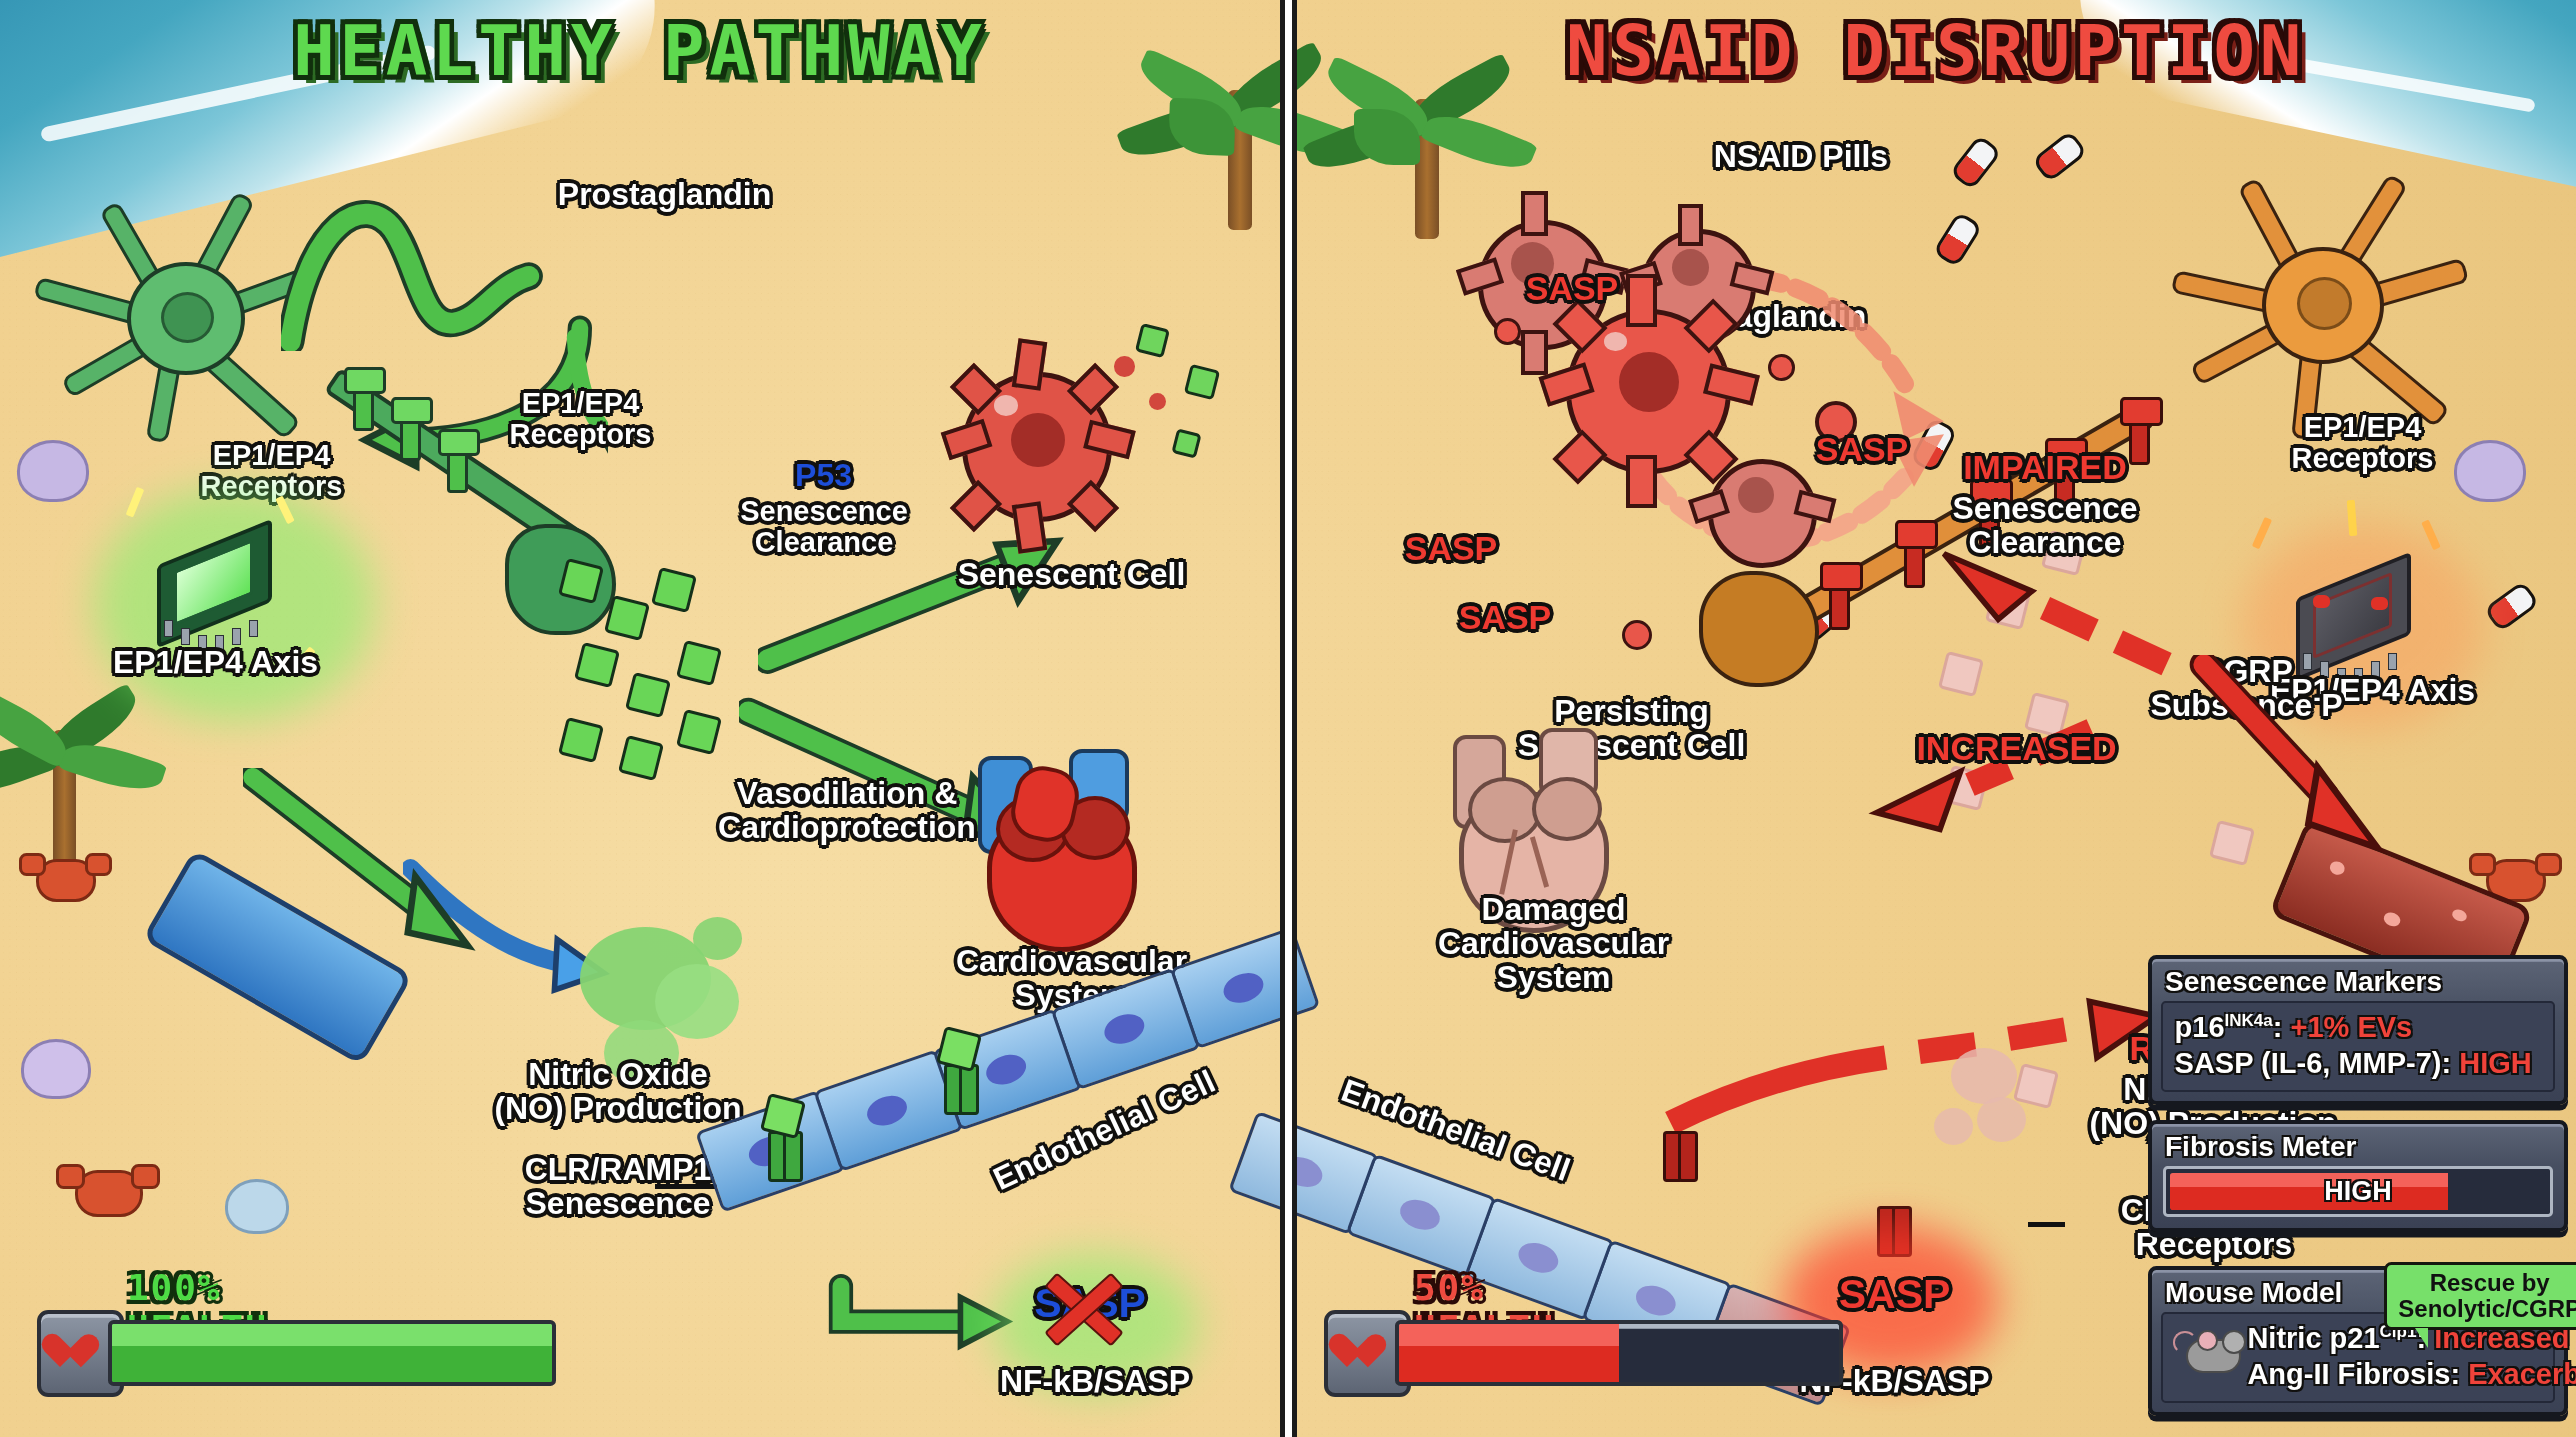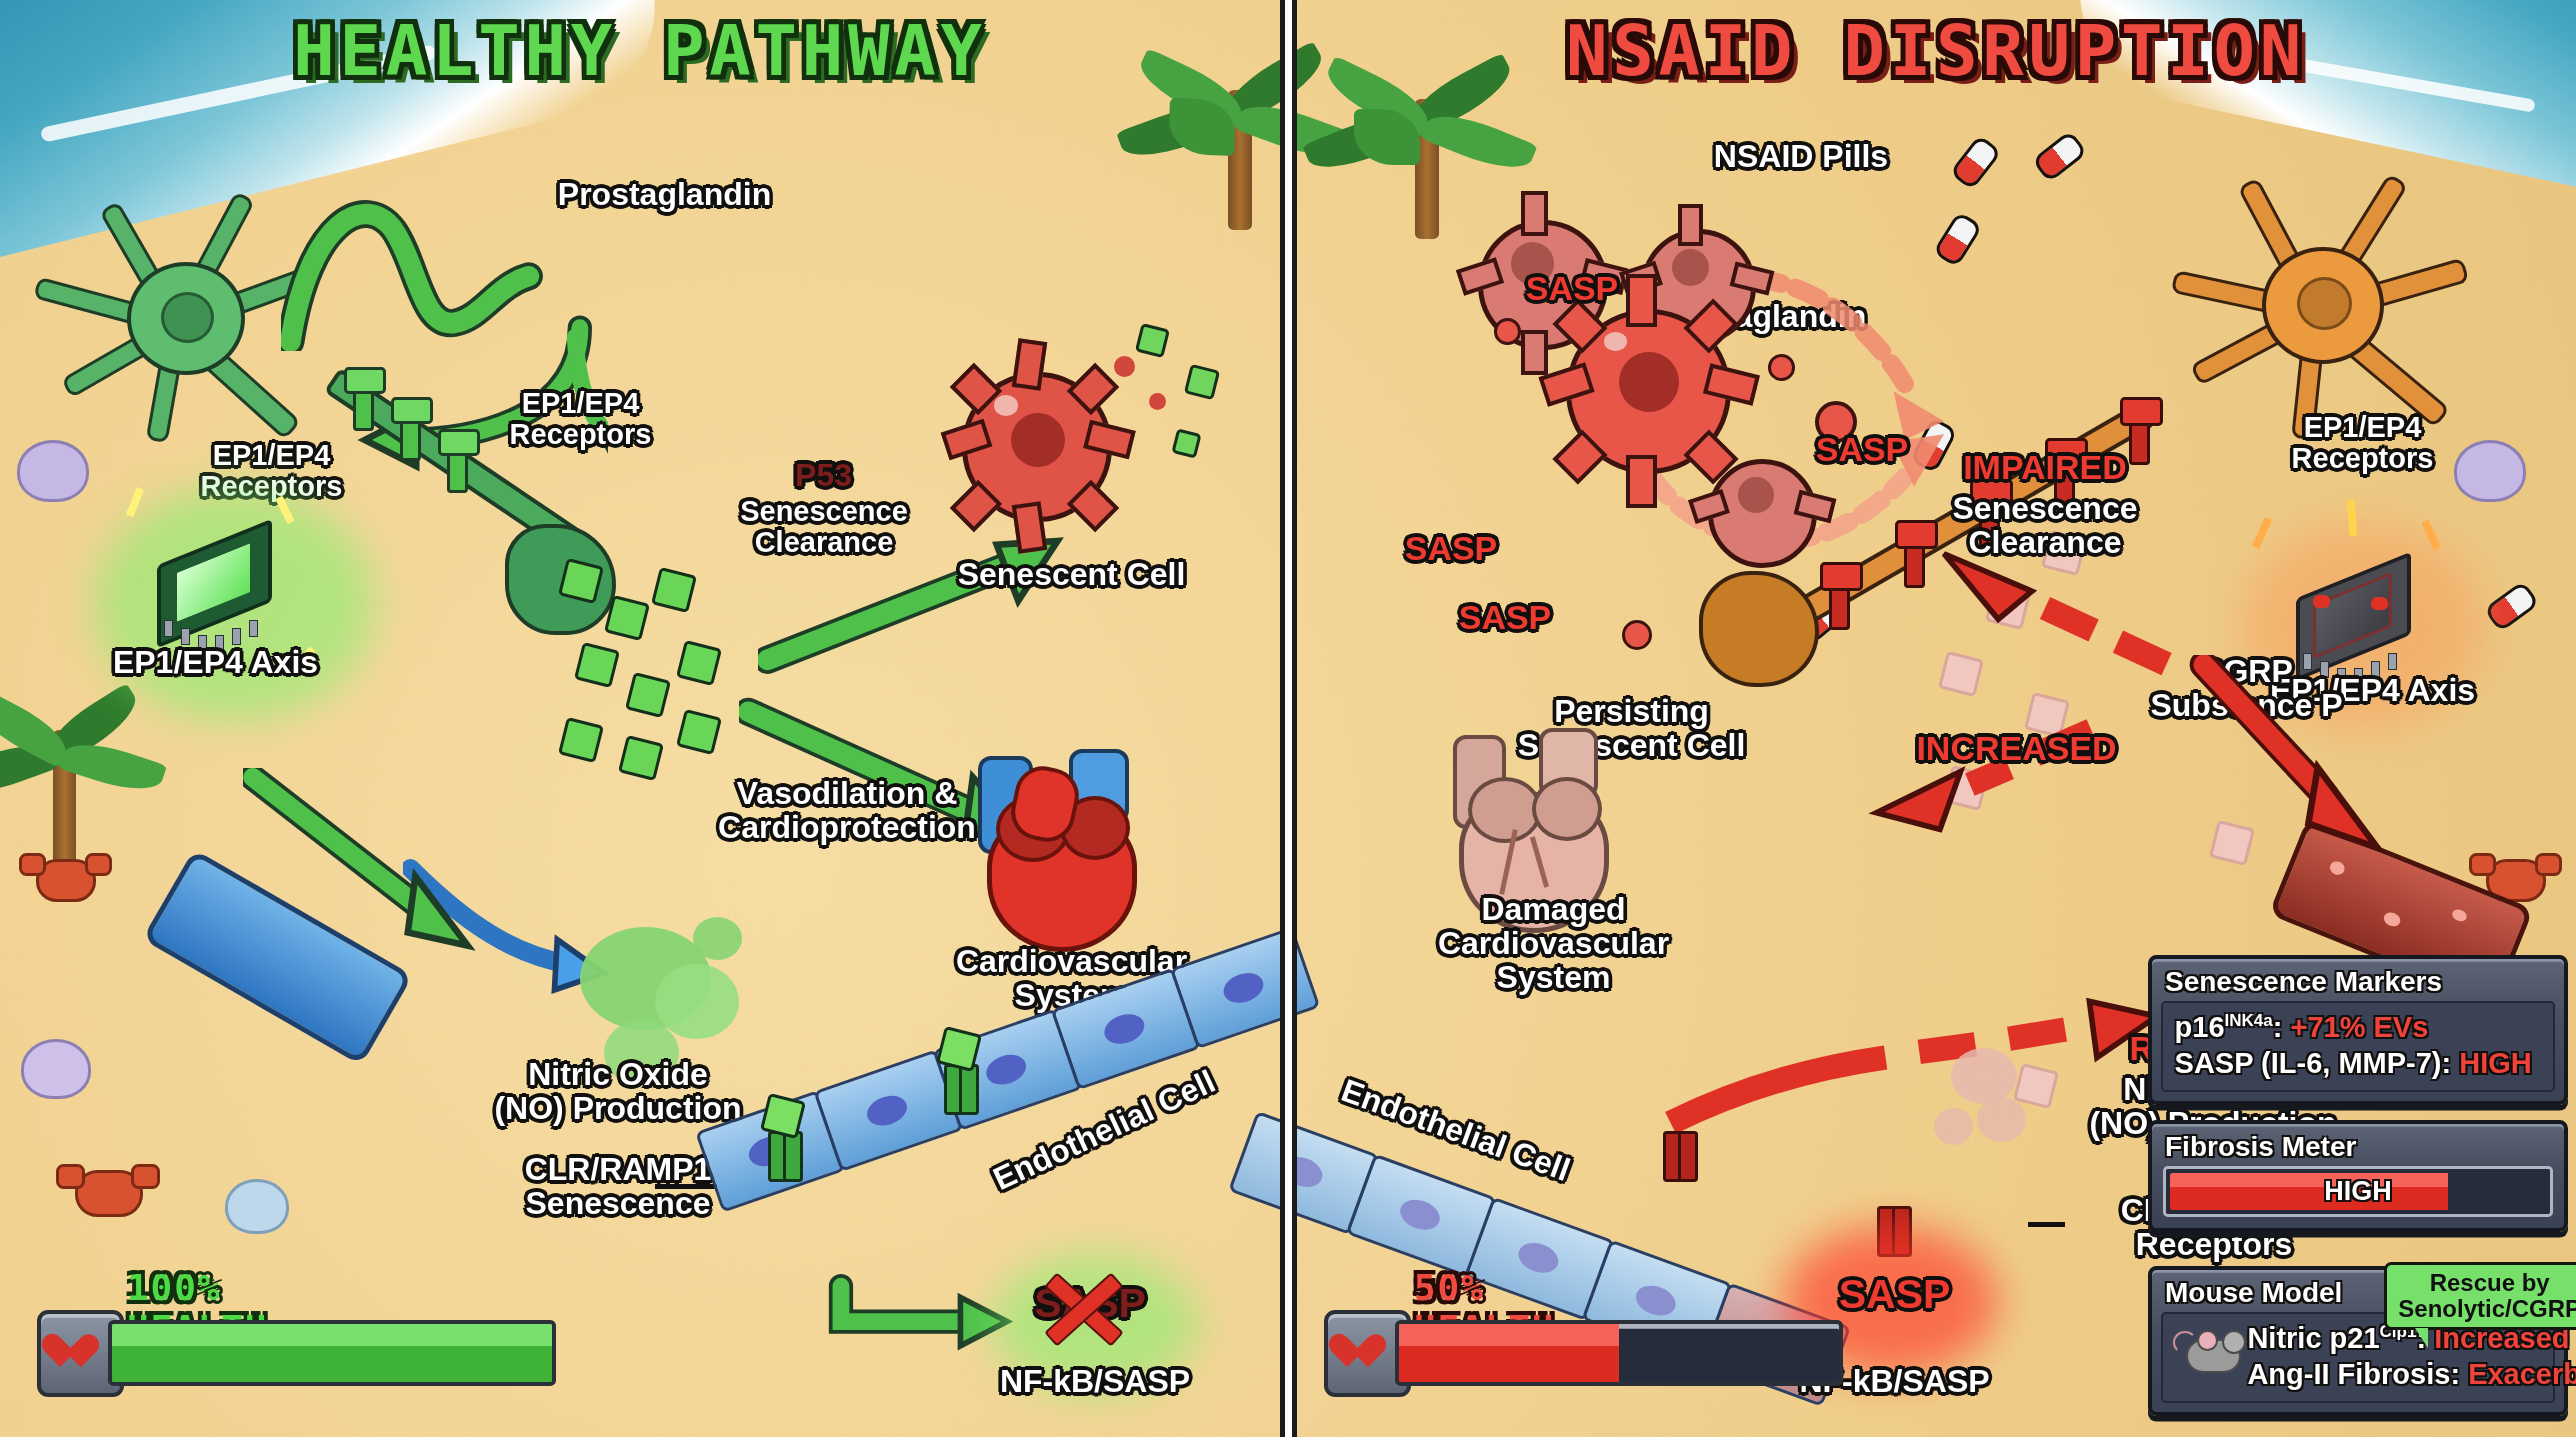--- a/index.html
+++ b/index.html
@@ -48,21 +48,21 @@
       -4.7px -4.7px #2a0a07, 4.7px -4.7px #2a0a07, -4.7px 4.7px #2a0a07, 4.7px 4.7px #2a0a07,
       8.4px 8.4px 0 #7a1f17;}
   
   .lab{position:absolute;color:#fff;font-weight:bold;line-height:1.06;
     text-align:center;white-space:pre-line;
     text-shadow:
       -2.8px -2.8px 0 #11100e, 2.8px -2.8px 0 #11100e, -2.8px 2.8px 0 #11100e, 2.8px 2.8px 0 #11100e,
       -3.7px 0 0 #11100e, 3.7px 0 0 #11100e, 0 -3.7px 0 #11100e, 0 3.7px 0 #11100e;}
   .lab.s30{font-size:29px}
   .lab.s33{font-size:32px}
-  .lab.green{color:#7f1d1d}
+  .lab.green{color:#1d4ed8}
   .lab.redbig{color:#ef3a31;font-size:34px}
   .lab.rot-left{transform:rotate(-25deg)}
   
   .neuron{position:absolute;}
   .soma{position:absolute;border-radius:50%;}
   .dend{position:absolute;border-radius:9.4px;transform-origin:0 50%;}
   .nucleus{position:absolute;border-radius:50%;}
   
   .wave{position:absolute;}
   
@@ -625,21 +625,21 @@
           <div class="heart"></div>
         </div>
       <div class="bar">
         <div class="fill" id="hp-right" style="background: linear-gradient(rgb(244, 98, 90) 0px, rgb(244, 98, 90) 38%, rgb(221, 43, 33) 38%, rgb(221, 43, 33) 100%); width: 50%;"></div>
       </div>
     </div>
 
     <div class="hud" style="left:852px;top:955px;width:412px">
       <div class="hhead">Senescence Markers</div>
       <div class="hbody">
-        <div class="row"><span>p16</span><sup>INK4a</sup><span>:</span> <span class="v">+71% EVs</span></div>
+        <div class="row"><span>p16</span><sup>INK4a</sup><span>:</span> <span class="v">+1% EVs</span></div>
         <div class="row"><span>SASP (IL-6, MMP-7)</span><span>:</span> <span class="v">HIGH</span></div>
       </div>
     </div>
 
     <div class="hud" style="left:852px;top:1120px;width:412px">
       <div class="hhead">Fibrosis Meter</div>
       <div class="meterwrap">
         <div class="meter">
           <div class="mfill" id="fib-fill" style="width: 74%;"></div>
           <div class="mtxt">HIGH</div>

